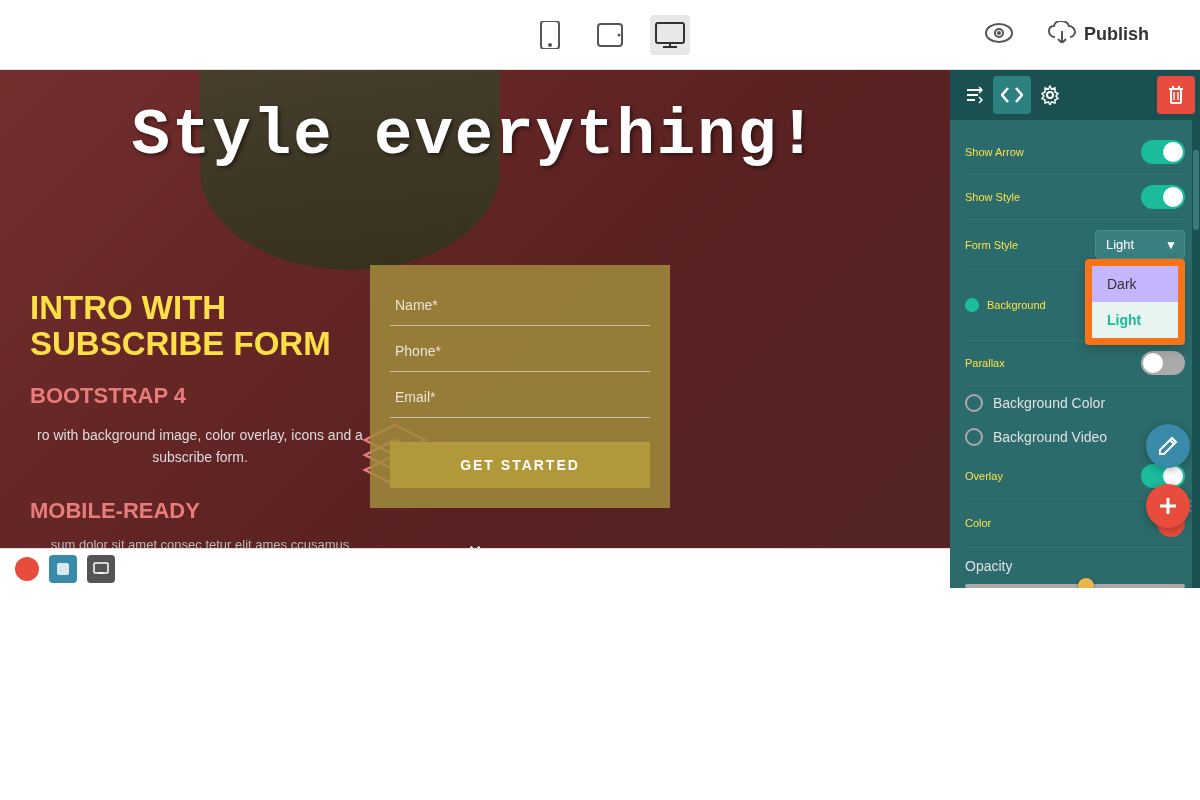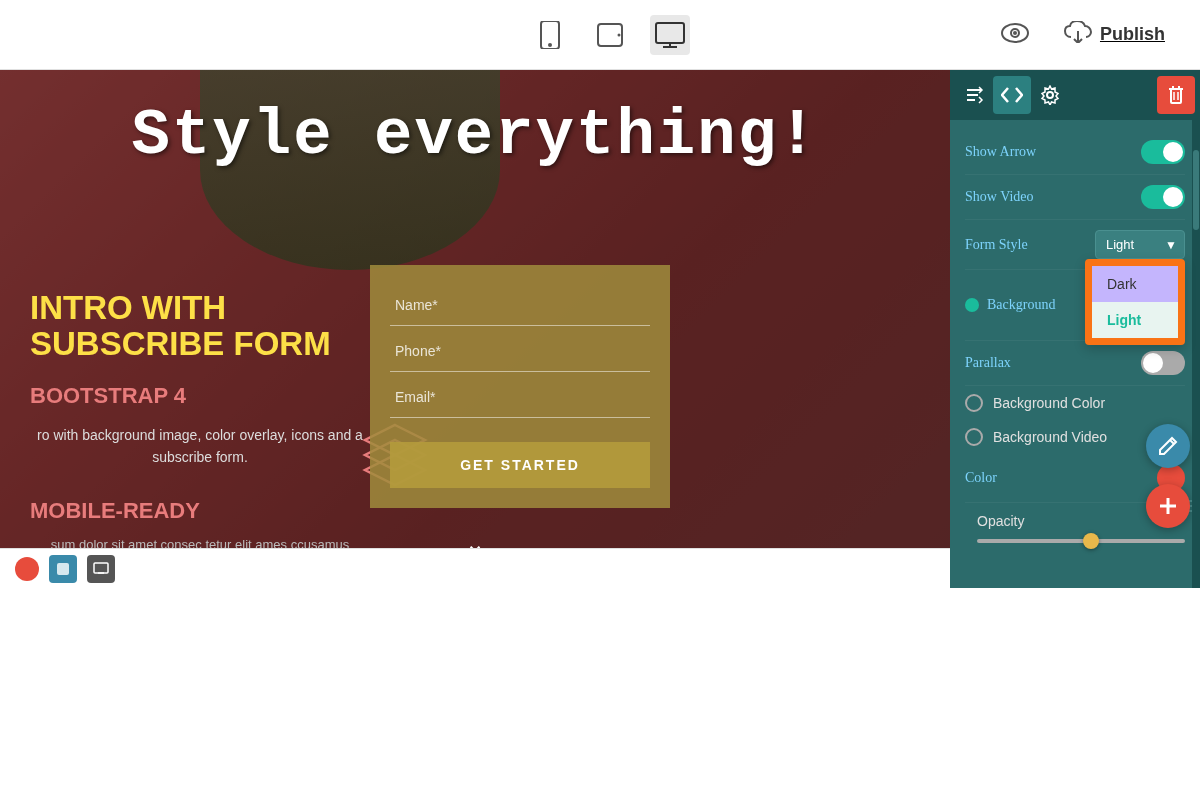--- a/index.html
+++ b/index.html
@@ -6,24 +6,23 @@
     body { font-family: Arial, sans-serif; width: 1200px; height: 800px; overflow: hidden; background: #fff; }
 
     
     .topbar {
       height: 70px;
       background: #fff;
       display: flex;
       align-items: center;
       justify-content: space-between;
       border-bottom: 1px solid #e0e0e0;
-      padding: 0 20px;
+      padding: 0 36px;
       position: relative;
       z-index: 100;
-      text-decoration: underline;
     }
     .topbar-left { width: 200px; }
     .topbar-center {
       display: flex;
       gap: 20px;
       align-items: center;
     }
     .device-icon {
       width: 40px; height: 40px;
       display: flex; align-items: center; justify-content: center;
@@ -286,23 +285,22 @@
       display: flex;
       align-items: center;
       justify-content: space-between;
       padding: 10px 0;
       color: #fff;
       font-size: 14px;
       border-bottom: 1px solid rgba(255,255,255,0.05);
       position: relative;
     }
     .setting-label {
-      color: #7dd3fc;
-      font-size: 14px;
-      font-family: Liberation Serif, serif;
+      color: #fde047;
+      font-size: 11px;
     }
 
     
     .toggle {
       width: 44px; height: 24px;
       border-radius: 12px;
       position: relative;
       cursor: pointer;
       flex-shrink: 0;
     }
@@ -387,21 +385,20 @@
       width: 18px; height: 18px;
       border-radius: 50%;
       border: 2px solid #aaa;
       background: transparent;
       cursor: pointer;
     }
 
     
     .opacity-row {
       padding: 10px 0;
-      margin-left: 12px;
     }
     .opacity-label {
       color: #e0e0e0;
       font-size: 14px;
       margin-bottom: 10px;
     }
     .slider-track {
       width: 100%;
       height: 4px;
       background: linear-gradient(to right, #aaa, #aaa);
@@ -680,21 +677,21 @@
     <div class="settings-content">
 
       <div class="setting-row">
         <span class="setting-label">Show Arrow</span>
         <div class="toggle on">
           <div class="toggle-knob"></div>
         </div>
       </div>
 
       <div class="setting-row">
-        <span class="setting-label">Show Video</span>
+        <span class="setting-label">Show Style</span>
         <div class="toggle on">
           <div class="toggle-knob"></div>
         </div>
       </div>
 
 
 
       <div class="setting-row" style="z-index:10;">
         <span class="setting-label">Form Style</span>
         <div class="form-select-wrapper">
@@ -731,20 +728,26 @@
       <div class="radio-row">
         <div class="radio-circle"></div>
         <span>Background Color</span>
       </div>
 
       <div class="radio-row">
         <div class="radio-circle"></div>
         <span>Background Video</span>
       </div>
 
+      <div class="setting-row">
+        <span class="setting-label">Overlay</span>
+        <div class="toggle on">
+          <div class="toggle-knob"></div>
+        </div>
+      </div>
 
       <div class="setting-row">
         <span class="setting-label">Color</span>
         <div class="color-swatch" style="background: #e74c3c;"></div>
       </div>
 
       <div class="opacity-row">
         <div class="opacity-label">Opacity</div>
         <div class="slider-track">
           <div class="slider-thumb"></div>

